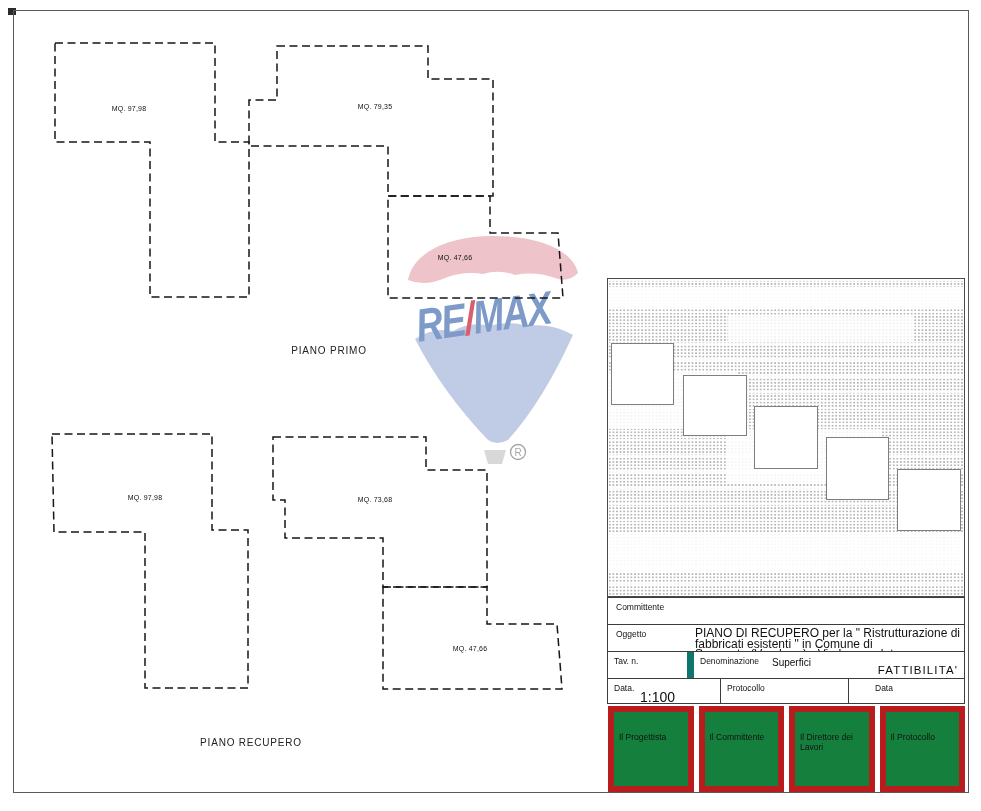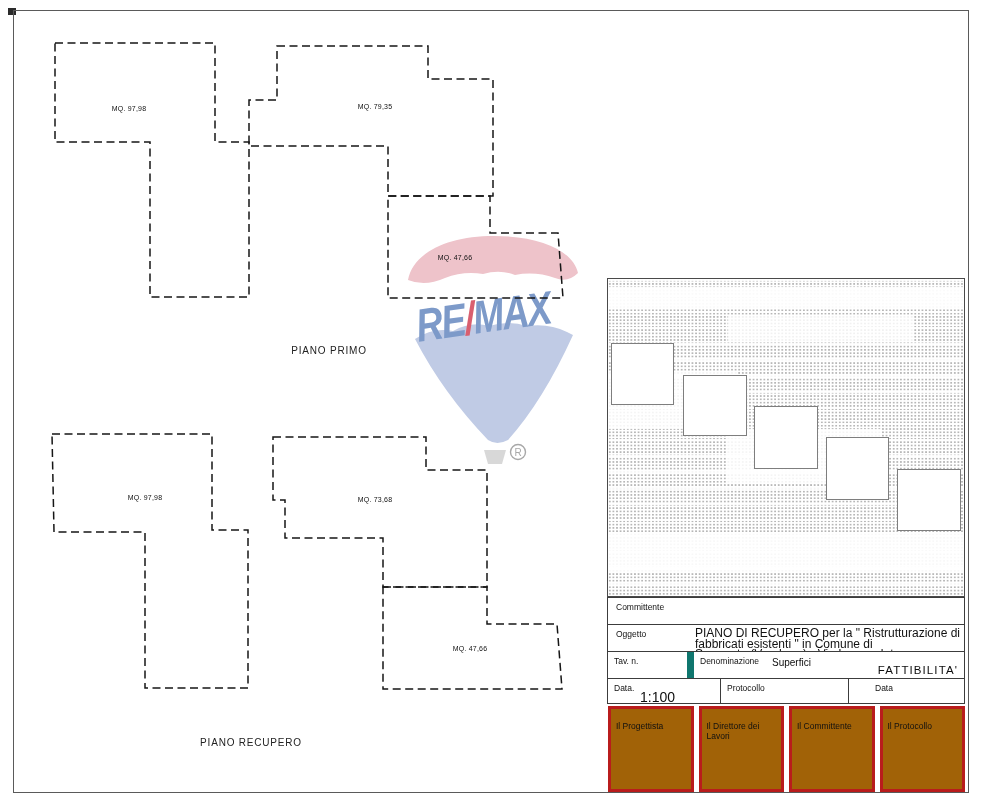--- a/index.html
+++ b/index.html
@@ -62,21 +62,21 @@
   .denom-value{position:absolute;left:78px;top:5px;font-size:10px;color:#0d0d0d;}
   .fattibilita{position:absolute;right:6px;bottom:2px;font-size:11.5px;letter-spacing:1.1px;color:#0d0d0d;padding-left:28px;}
 
   .cell-rapp{position:absolute;left:0;top:0;width:113px;height:100%;border-right:1px solid #3c3c3c;box-sizing:border-box;}
   .rapp-value{position:absolute;left:32px;top:10px;font-size:14px;color:#0d0d0d;}
   .cell-protocollo{position:absolute;left:113px;top:0;width:128px;height:100%;border-right:1px solid #3c3c3c;box-sizing:border-box;}
   .cell-data{position:absolute;left:241px;top:0;right:0;height:100%;margin-left:20px;}
   .cell-tav .lbl,.cell-denom .lbl,.cell-rapp .lbl,.cell-protocollo .lbl,.cell-data .lbl{left:6px;top:4px;}
 
   .sig-row{position:absolute;left:1px;top:428px;width:357px;height:86px;display:flex;gap:5px;}
-  .sig-box{flex:1;border:3px solid #b91c1c;box-sizing:border-box;background:#a16207;padding:12px 5px;line-height:10px;color:#111;}
+  .sig-box{flex:1;border:6px solid #b91c1c;box-sizing:border-box;background:#15803d;padding:20px 5px;line-height:10px;color:#111;}
 </style>
 </head>
 <body>
 
 <div class="sheet">
 
   <div class="corner-tick"></div>
   <div class="frame"></div>
 
   <svg class="balloon" viewBox="0 0 178 236">
@@ -160,19 +160,19 @@
       <div class="cell-protocollo">
         <span class="lbl">Protocollo</span>
       </div>
       <div class="cell-data">
         <span class="lbl">Data</span>
       </div>
     </div>
 
     <div class="sig-row">
       <div class="sig-box">Il Progettista</div>
+      <div class="sig-box">Il Committente</div>
       <div class="sig-box">Il Direttore dei Lavori</div>
-      <div class="sig-box">Il Committente</div>
       <div class="sig-box">Il Protocollo</div>
     </div>
 
   </div>
 </div>
 
 </body></html>

